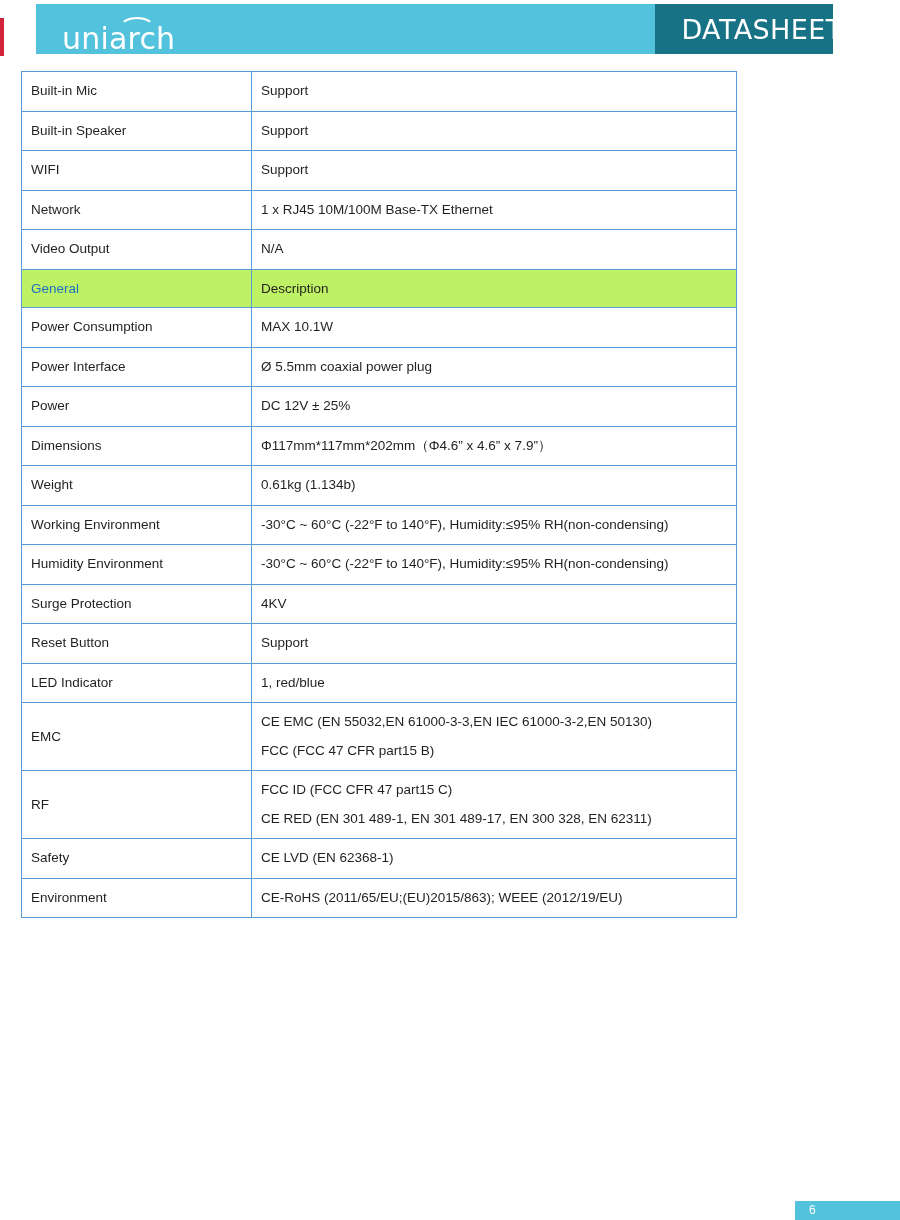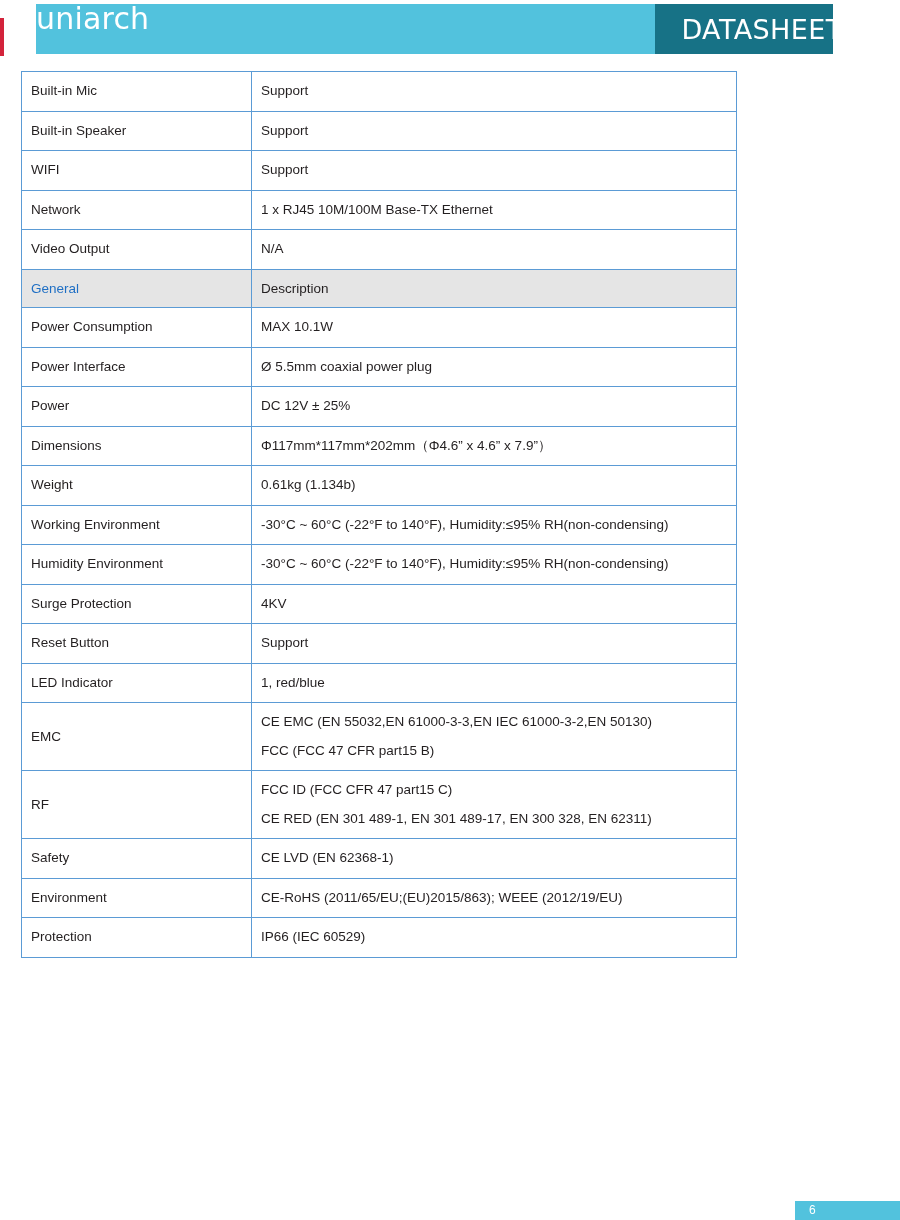--- a/index.html
+++ b/index.html
@@ -33,21 +33,22 @@
     top: 4px;
     width: 797px;
     height: 50px;
     display: flex;
     align-items: stretch;
     background: #52c2dd;
   }
   #brand-block {
     flex: 1 1 auto;
     display: flex;
-    align-items: flex-start;
+    align-items: flex-end;
+    padding-left: 26px;
   }
   #brand-logo {
     position: relative;
     display: inline-block;
     color: #ffffff;
     font-size: 30px;
     line-height: 30px;
     letter-spacing: 0.2px;
     font-family: "DejaVu Sans", sans-serif;
     font-weight: 400;
@@ -91,21 +92,21 @@
   #spec-table td {
     border: 1px solid #5b9bd5;
     font-size: 13.5px;
     color: #231f20;
     padding: 9px 0 9px 9px;
     vertical-align: middle;
     line-height: 1.52;
   }
   #spec-table td.col-label { width: 230px; }
   #spec-table tr.section-row td {
-    background: #e5e5e5;
+    background: #bef264;
     padding-bottom: 8px;
   }
   #spec-table tr.section-row td.col-label {
     color: #1f6fc4;
   }
   #spec-table tr.section-row td.col-value {
     color: #231f20;
   }
   #spec-table td .line { display: block; }
   #spec-table td .line + .line { margin-top: 8px; }
@@ -260,23 +261,17 @@
         <td class="col-value">
           <span class="line">CE LVD (EN 62368-1)</span>
         </td>
       </tr>
       <tr class="spec-row">
         <td class="col-label">Environment</td>
         <td class="col-value">
           <span class="line">CE-RoHS (2011/65/EU;(EU)2015/863); WEEE (2012/19/EU)</span>
         </td>
       </tr>
-      <tr class="spec-row">
-        <td class="col-label">Protection</td>
-        <td class="col-value">
-          <span class="line">IP66 (IEC 60529)</span>
-        </td>
-      </tr>
     </tbody>
 </table>
 
 <div id="page-footer-bar"></div>
 <div id="page-number">6</div>
 
 </body></html>

